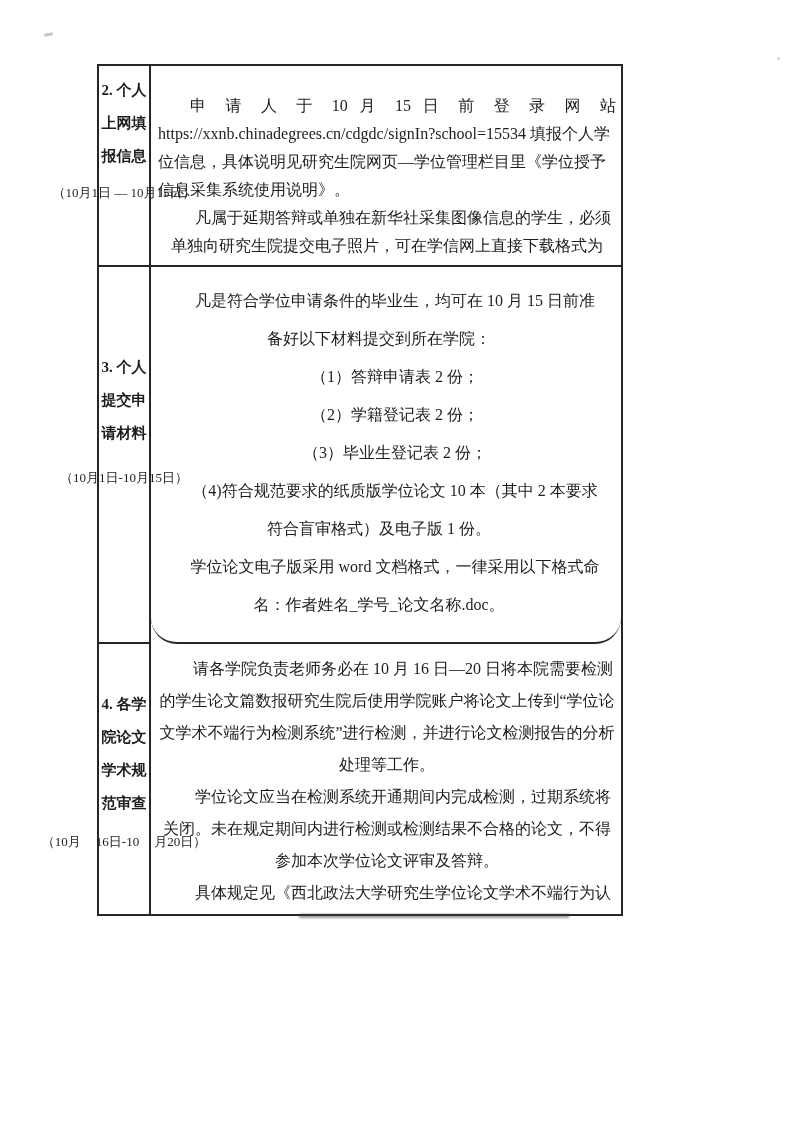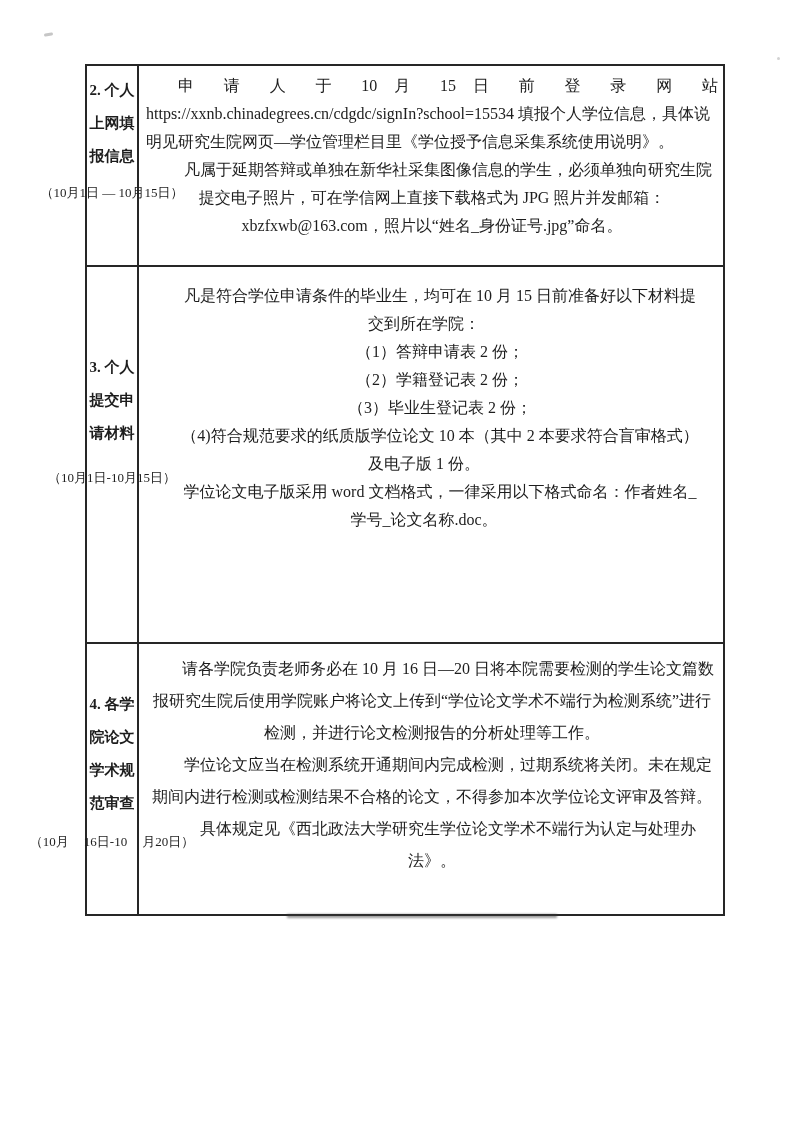--- a/index.html
+++ b/index.html
@@ -24,21 +24,21 @@
     position:absolute; left:44px; top:33px; width:9px; height:3px;
     background:#c6c6c6; transform:rotate(-8deg); border-radius:2px;
   }
   .speck-b{
     position:absolute; left:777px; top:57px; width:3px; height:3px;
     background:#d2d2d2; border-radius:50%;
   }
 
   
   .proc-table{
-    position:absolute; left:85px; top:64px; width:640px; height:852px;
+    position:absolute; left:97px; top:64px; width:526px; height:852px;
     border:2px solid var(--line);
     display:grid;
     grid-template-columns:52px 1fr;
     grid-template-rows:201px 377px 270px;
   }
   .bottom-smudge{
     position:absolute; left:200px; bottom:-4px; width:270px; height:4px;
     background:#3a3a3a; opacity:.5; filter:blur(1px);
   }
   .label-cell{
@@ -54,22 +54,22 @@
   }
   .date-block{ display:flex; flex-direction:row; align-items:center; }
   .date-line{
     font-size:13px; line-height:31px; white-space:nowrap;
   }
   .lab-r1{ padding-top:8px; }  .lab-r1 .date-block{ margin-top:4px; }
   .lab-r2{ padding-top:84px; } .lab-r2 .date-block{ margin-top:12px; }
   .lab-r3{ padding-top:44px; } .lab-r3 .date-block{ margin-top:6px;gap:15px; }
 
   .content-cell{ font-size:16px; }
-  .cont-r1{ line-height:28px; padding:6px 5px 0 7px; }
-  .cont-r2{ line-height:28px; padding:15px 21px 0 7px; }
+  .cont-r1{ line-height:28px; padding:6px 5px 0 7px;margin-top:20px; }
+  .cont-r2{ line-height:38px; padding:15px 21px 0 7px;border-radius:26px; }
   .cont-r3{ line-height:32px; padding:9px 5px 0 7px; }
 
   .para{ margin:0; overflow-wrap:break-word; }
   .ind{ text-indent:2em;text-align:center; }
   .jline{
     text-align:justify; text-align-last:justify;
     padding-left:32px;
   }
 </style>
 </head>

